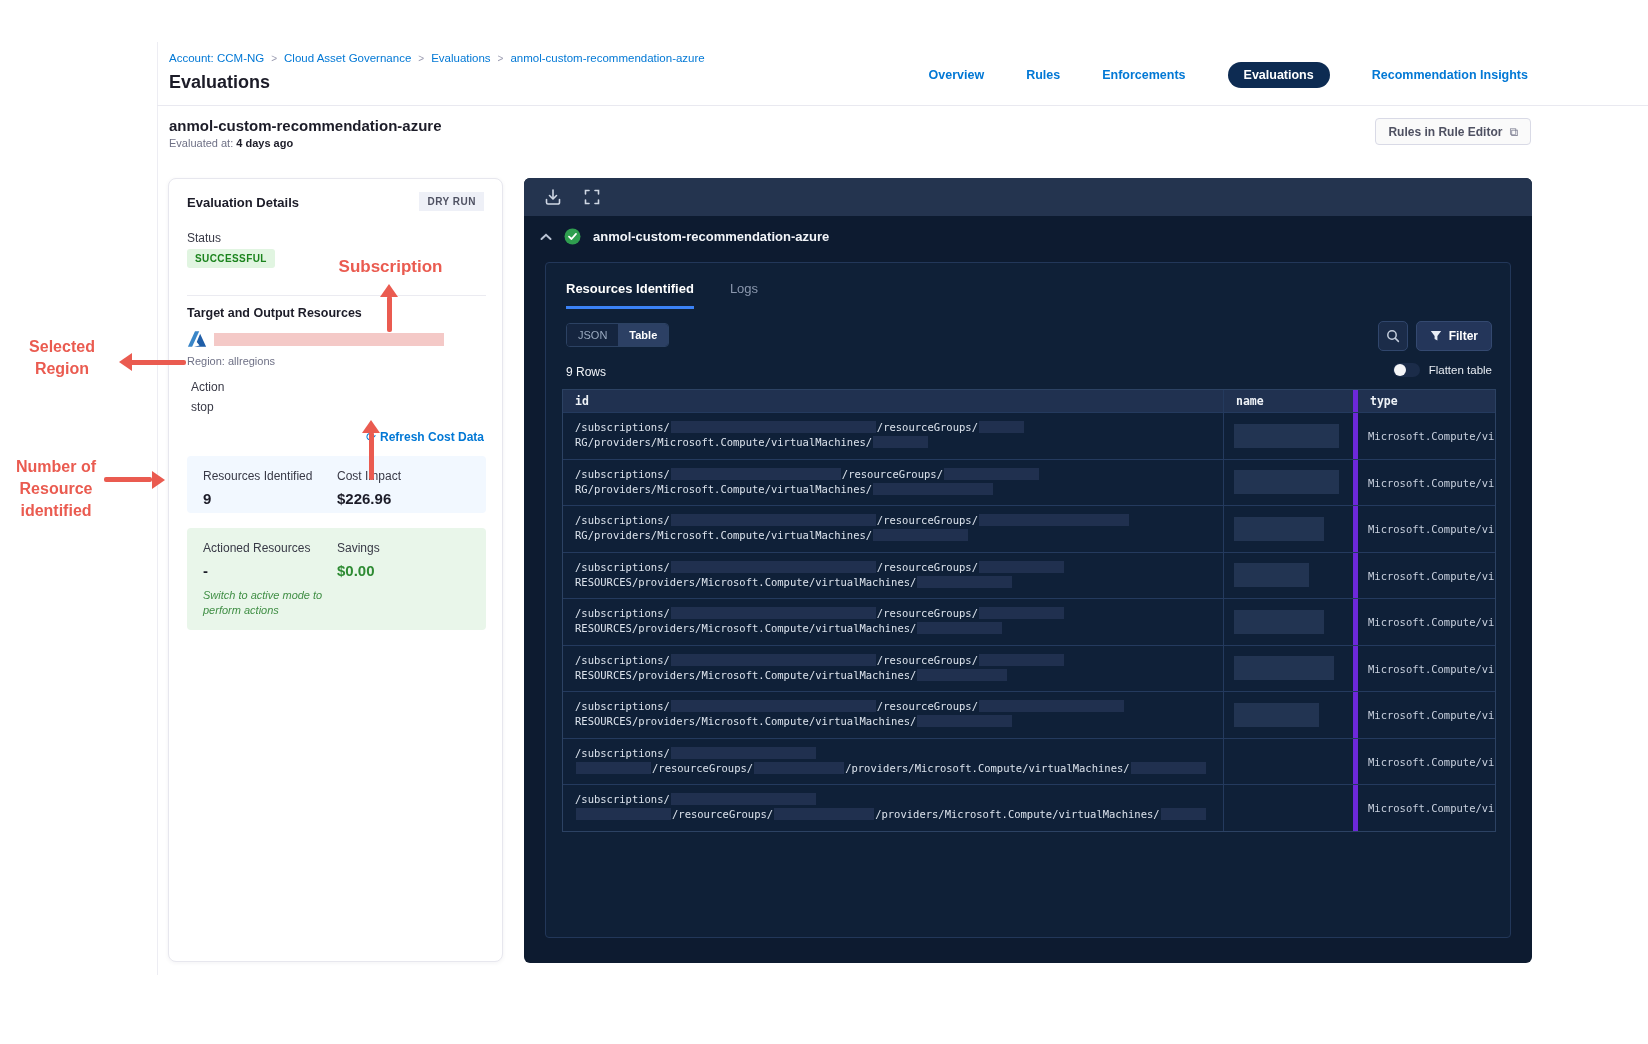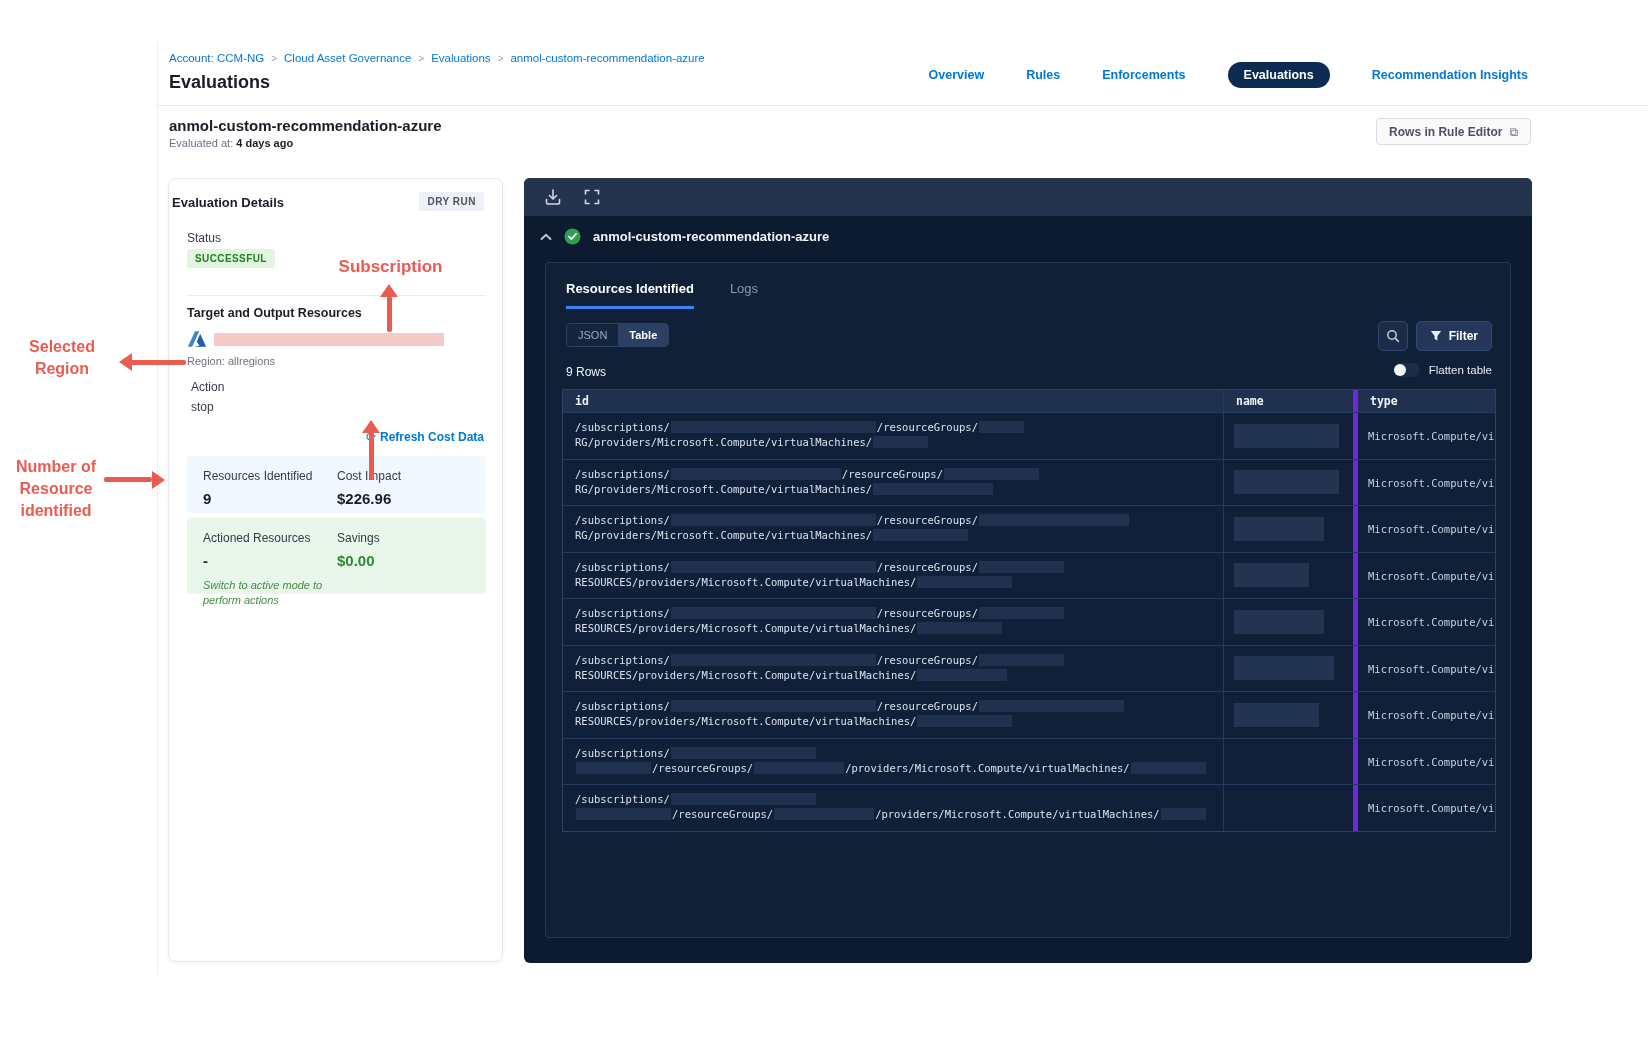--- a/index.html
+++ b/index.html
@@ -20,39 +20,39 @@
   .sub-title { position:absolute; left:169px; top:117px; font-size:15px; font-weight:bold; color:#1c1c28; }
   .sub-meta { position:absolute; left:169px; top:137px; font-size:11px; color:#6f7186; }
   .sub-meta b { color:#1c1c28; }
   .rule-editor-btn { position:absolute; right:117px; top:118px; height:27px; padding:0 12px; display:flex; align-items:center; gap:7px;
     background:#fafafa; border:1px solid #d9dae6; border-radius:4px; font-size:12px; font-weight:bold; color:#4f5162; cursor:pointer; }
   .rule-editor-btn .ext { font-size:12px; color:#6f7186; font-weight:normal; }
 
   
   .details-card { position:absolute; left:168px; top:178px; width:335px; height:784px; background:#fff;
     border:1px solid #e7e7ee; border-radius:8px; box-shadow:0 1px 4px rgba(40,41,61,.06); }
-  .dc-title { position:absolute; left:3px; top:16px; font-size:13px; font-weight:bold; color:#1c1c28; }
+  .dc-title { position:absolute; left:18px; top:16px; font-size:13px; font-weight:bold; color:#1c1c28; }
   .dry-run { position:absolute; right:18px; top:13px; background:#eef0f7; border-radius:0; padding:4px 8px;
     font-size:10px; font-weight:bold; letter-spacing:.5px; color:#4f5162; }
   .dc-label { font-size:12px; color:#383946; }
   .status-label { position:absolute; left:18px; top:52px; }
   .status-badge { position:absolute; left:18px; top:70px; background:#e1f5e1; color:#1b841d; font-size:10px;
     font-weight:bold; letter-spacing:.4px; padding:4px 8px; border-radius:3px; }
   .dc-divider { position:absolute; left:18px; top:116px; width:299px; height:1px; background:#ebebf1; }
   .target-label { position:absolute; left:18px; top:127px; font-size:12.5px; font-weight:bold; color:#1c1c28; }
   .azure-row { position:absolute; left:18px; top:150px; display:flex; align-items:center; gap:7px; }
   .pink-bar { width:230px; height:13px; background:#f4c9c7; }
   .region-text { position:absolute; left:18px; top:176px; font-size:11px; color:#6f7186; }
   .action-label { position:absolute; left:22px; top:201px; }
   .action-value { position:absolute; left:22px; top:221px; font-size:12px; color:#383946; }
   .refresh-link { position:absolute; right:18px; top:251px; font-size:12px; font-weight:bold; color:#0278d5; cursor:pointer; }
   .refresh-link .ri { margin-right:4px; font-weight:normal; }
   .stat-box { position:absolute; left:18px; width:299px; border-radius:4px; padding:13px 16px; }
   .stat-box.blue { top:277px; height:57px; background:#f2f8ff; }
-  .stat-box.green { top:339px; height:76px; background:#e9f6ea; }
+  .stat-box.green { top:349px; height:102px; background:#e9f6ea; }
   .stat-cols { display:flex; }
   .stat-col1 { width:134px; }
   .stat-lab { font-size:12px; color:#383946; }
   .stat-val { font-size:15px; font-weight:bold; color:#1c1c28; margin-top:7px; }
   .stat-val.green-txt { color:#2e8b33; }
   .mode-note { margin-top:9px; font-size:11px; font-style:italic; color:#3f8e44; line-height:15px; }
 
   
   .anno { position:absolute; color:#ea5b50; font-weight:bold; text-align:center; line-height:22px; }
   .anno-subscription { left:318px; top:256px; width:145px; font-size:17px; }
@@ -128,21 +128,21 @@
   </div>
 
   <div class="hdr-divider"></div>
 
   <div class="sub-title">anmol-custom-recommendation-azure</div>
   <div class="sub-meta">
     <span>Evaluated at:</span>
     <b>4 days ago</b>
   </div>
   <div class="rule-editor-btn">
-    <span>Rows in Rule Editor</span>
+    <span>Rules in Rule Editor</span>
     <span class="ext">⧉</span>
   </div>
 
   <div class="details-card">
     <div class="dc-title">Evaluation Details</div>
     <div class="dry-run">DRY RUN</div>
 
     <div class="dc-label status-label">Status</div>
     <div class="status-badge">SUCCESSFUL</div>
 

